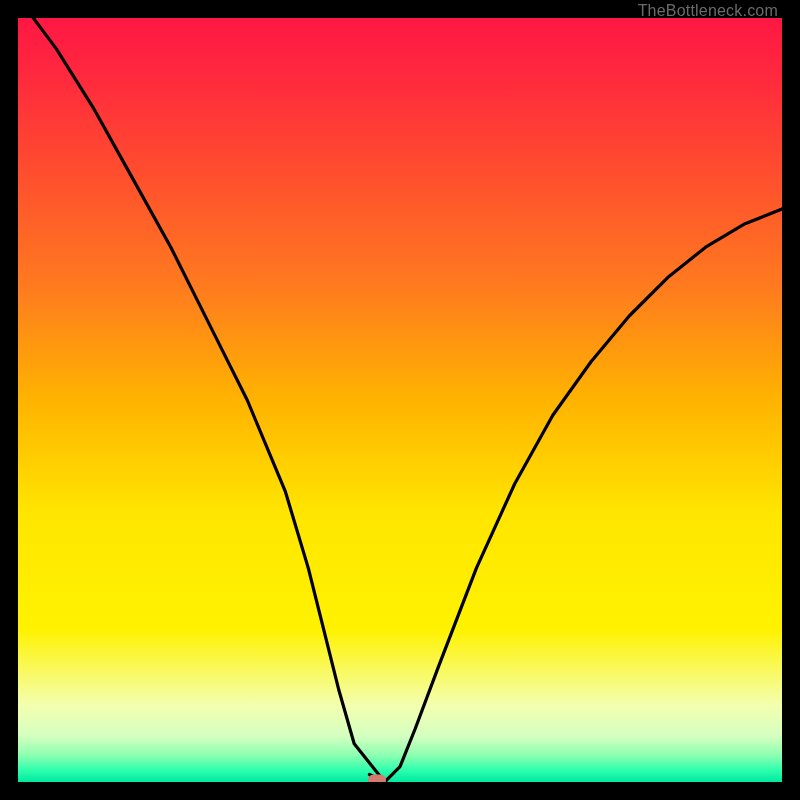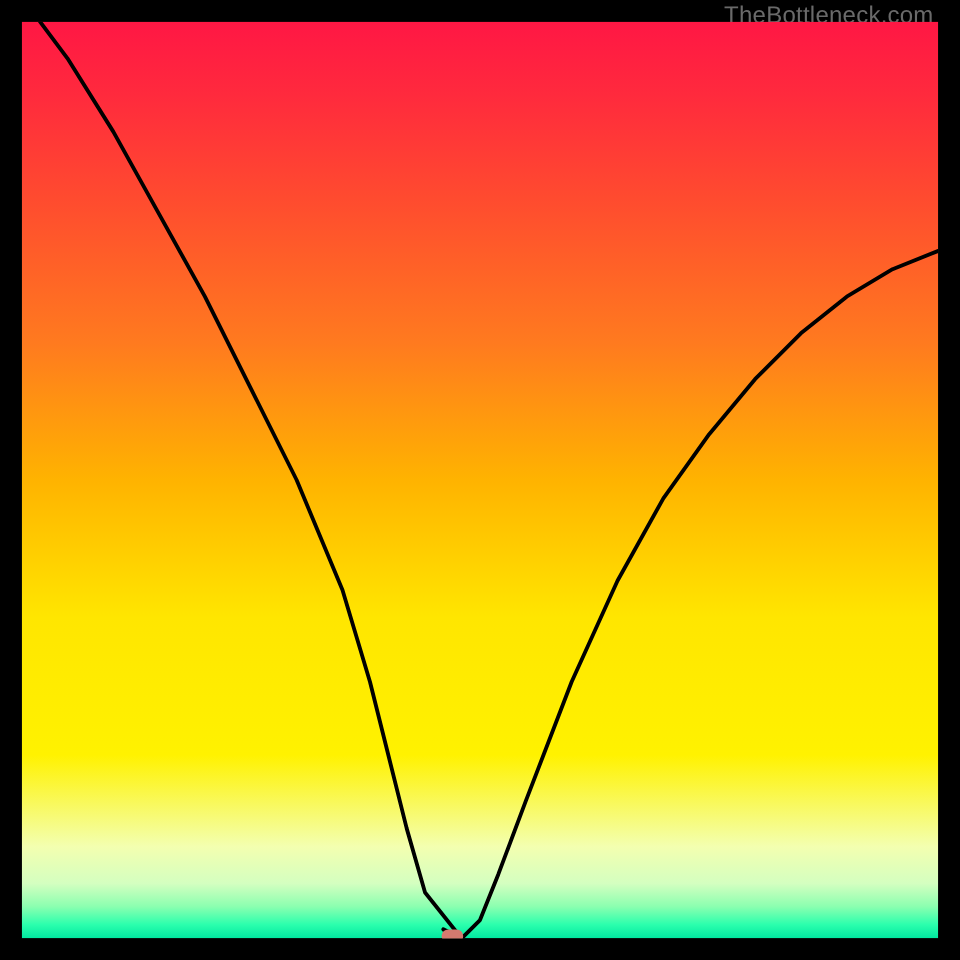--- a/index.html
+++ b/index.html
@@ -39,21 +39,21 @@
     height: 11px;
     border-radius: 6px;
     background: #d47a6f;
     transform: translate(-50%, -50%);
   }
   .watermark {
     position: absolute;
     top: 2px;
     right: 22px;
     color: #6a6a6a;
-    font-size: 20px;
+    font-size: 16px;
     font-weight: 500;
     letter-spacing: 0.2px;
     user-select: none;
   }
 </style>
 </head>
 <body>
 
 <div class="stage">
 

